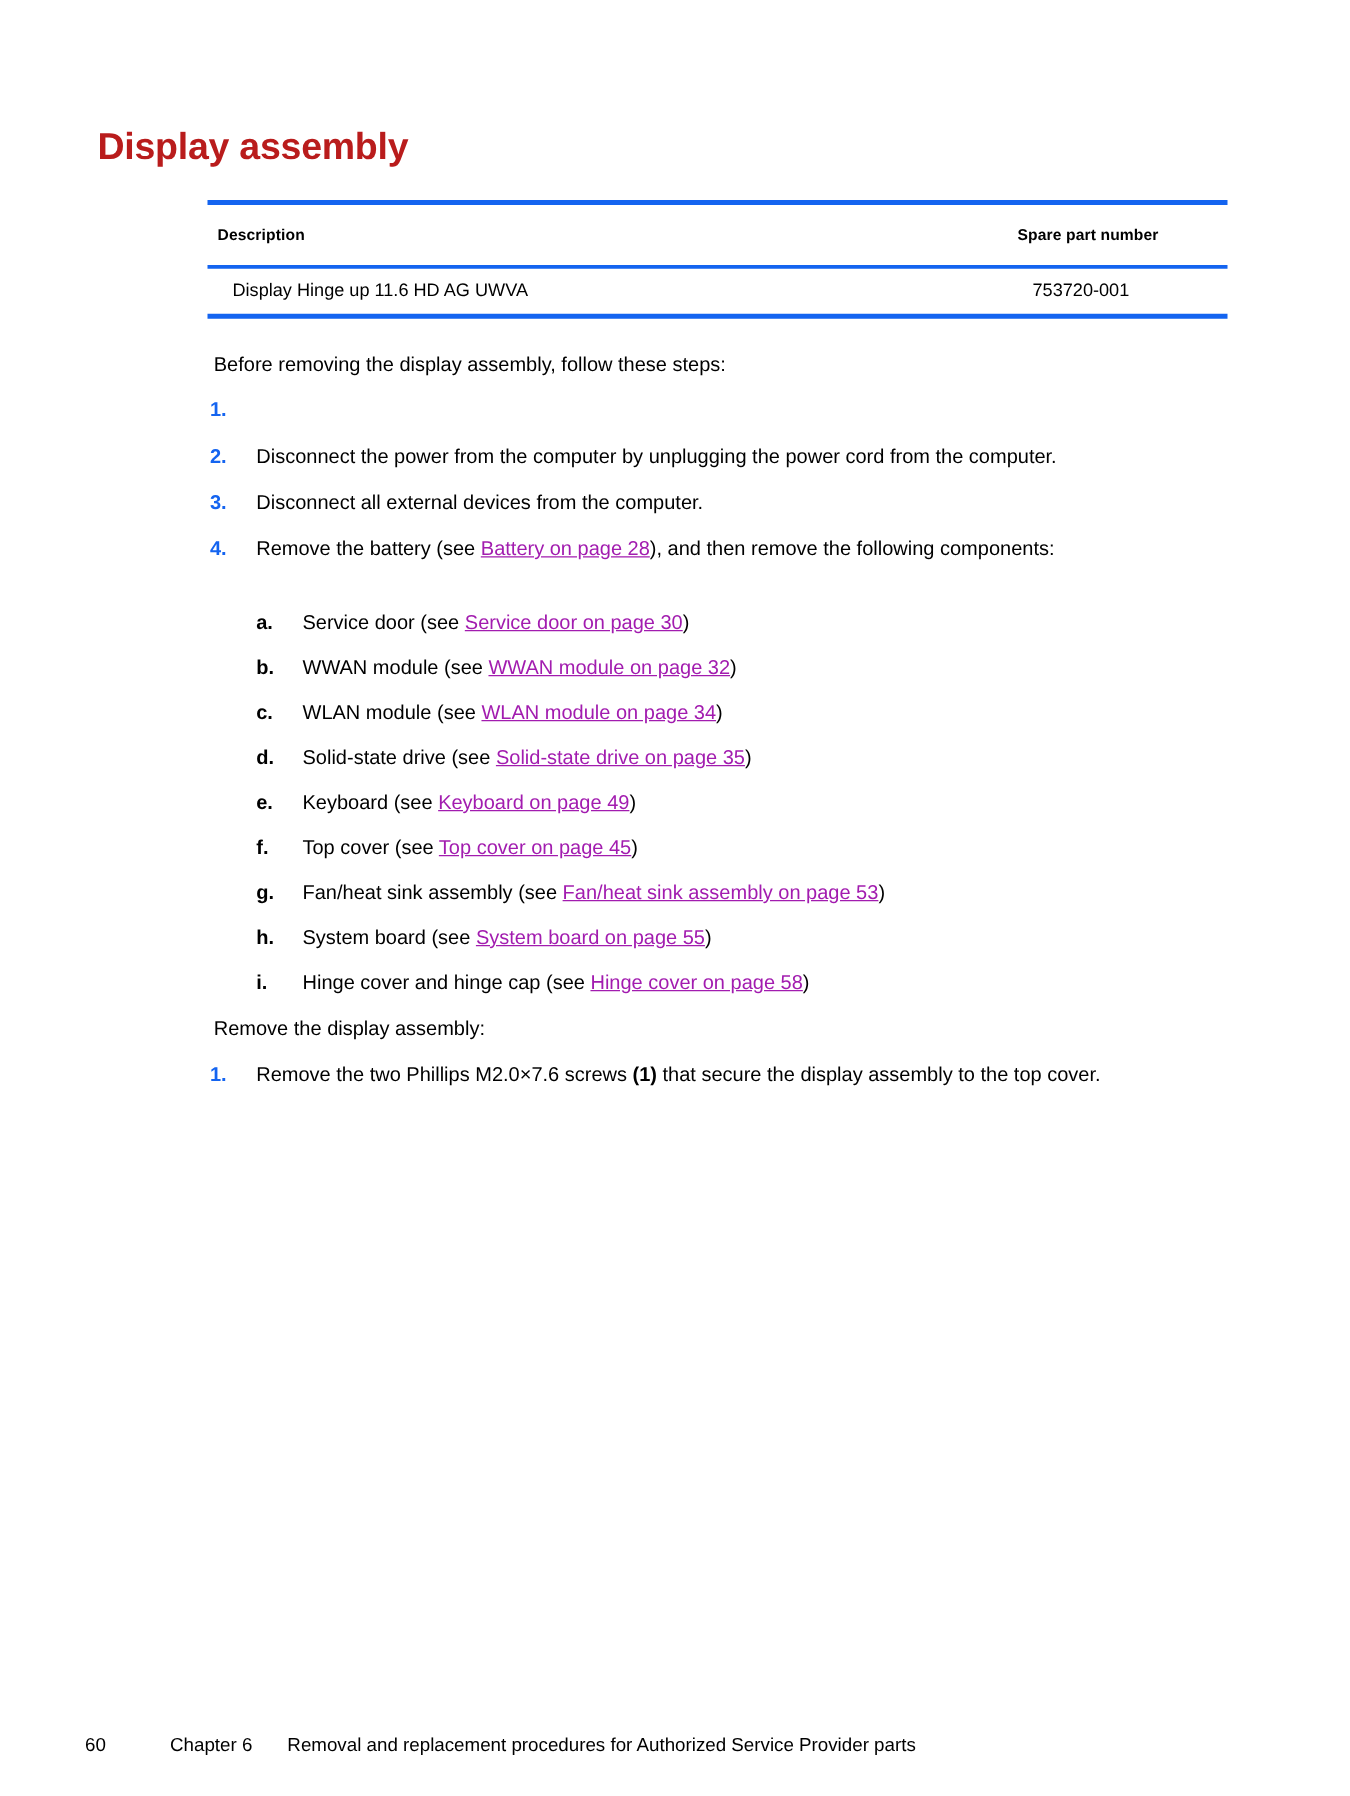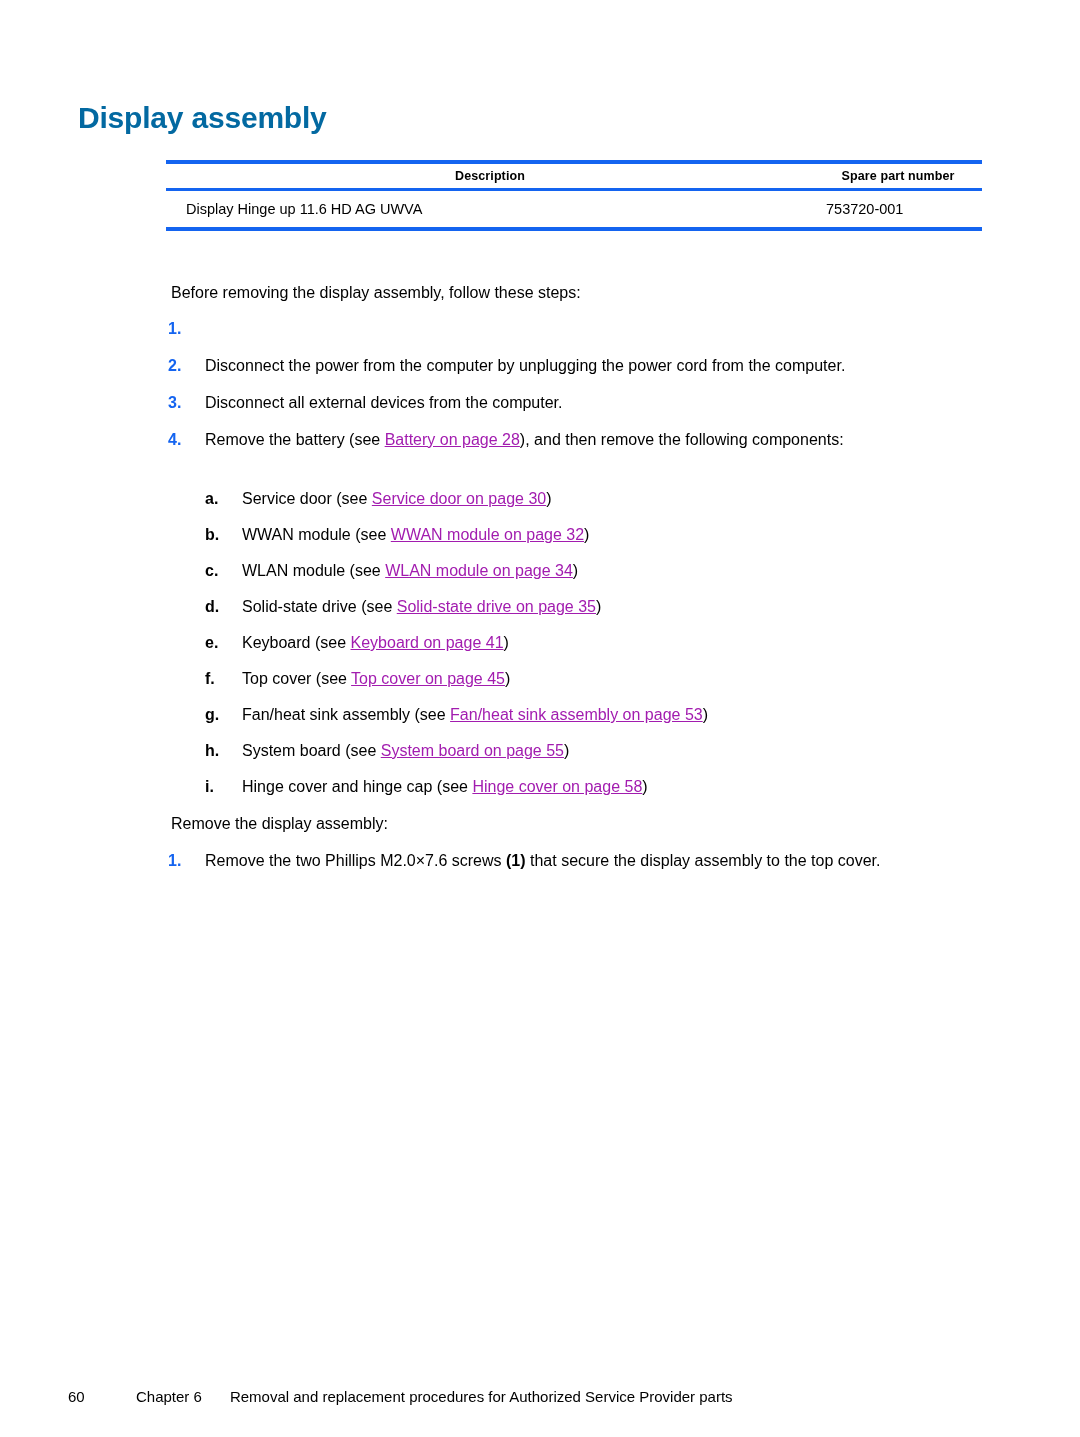--- a/index.html
+++ b/index.html
@@ -24,21 +24,21 @@
     overflow: hidden;
   }
 
   
   .page-title {
     position: absolute;
     left: 78px;
     top: 101px;
     font-size: 30px;
     font-weight: bold;
-    color: #0369a1;
+    color: #b91c1c;
     letter-spacing: -0.2px;
     line-height: 34px;
     white-space: nowrap;
   }
 
   
   .parts-table {
     position: absolute;
     left: 166px;
     top: 160px;
@@ -52,21 +52,21 @@
   .rule-thin {
     height: 3px;
     background: #1464F0;
     width: 100%;
   }
   .trow {
     display: flex;
     width: 100%;
     box-sizing: border-box;
   }
-  .trow.head { height: 24px; align-items: center; text-align: center; }
+  .trow.head { height: 48px; align-items: center; }
   .trow.body { height: 36px; align-items: center; margin-left: 12px; }
   .cell-desc { width: 640px; padding-left: 8px; box-sizing: border-box; }
   .cell-part { flex: 1; padding-left: 8px; box-sizing: border-box; }
   .trow.head .cell-desc,
   .trow.head .cell-part {
     font-size: 12.5px;
     font-weight: bold;
     letter-spacing: 0.1px;
   }
   .trow.body .cell-desc,
@@ -221,21 +221,21 @@
       <div class="content"><span>WLAN module (see </span><a class="doclink" href="#">WLAN module on page 34</a><span>)</span></div>
     </div>
 
     <div class="substep">
       <div class="marker">d.</div>
       <div class="content"><span>Solid-state drive (see </span><a class="doclink" href="#">Solid-state drive on page 35</a><span>)</span></div>
     </div>
 
     <div class="substep">
       <div class="marker">e.</div>
-      <div class="content"><span>Keyboard (see </span><a class="doclink" href="#">Keyboard on page 41</a><span>)</span></div>
+      <div class="content"><span>Keyboard (see </span><a class="doclink" href="#">Keyboard on page 49</a><span>)</span></div>
     </div>
 
     <div class="substep">
       <div class="marker">f.</div>
       <div class="content"><span>Top cover (see </span><a class="doclink" href="#">Top cover on page 45</a><span>)</span></div>
     </div>
 
     <div class="substep">
       <div class="marker">g.</div>
       <div class="content"><span>Fan/heat sink assembly (see </span><a class="doclink" href="#">Fan/heat sink assembly on page 53</a><span>)</span></div>

